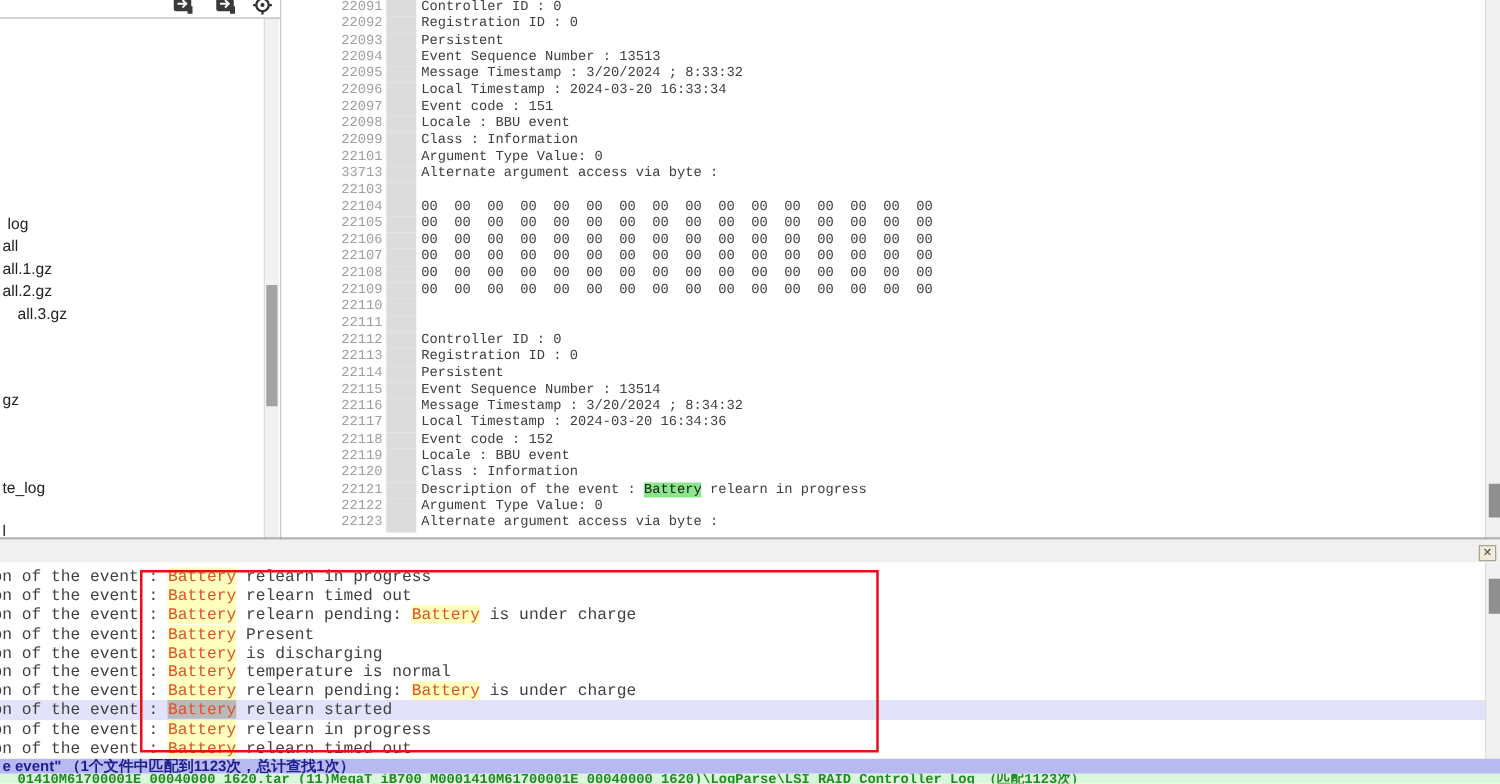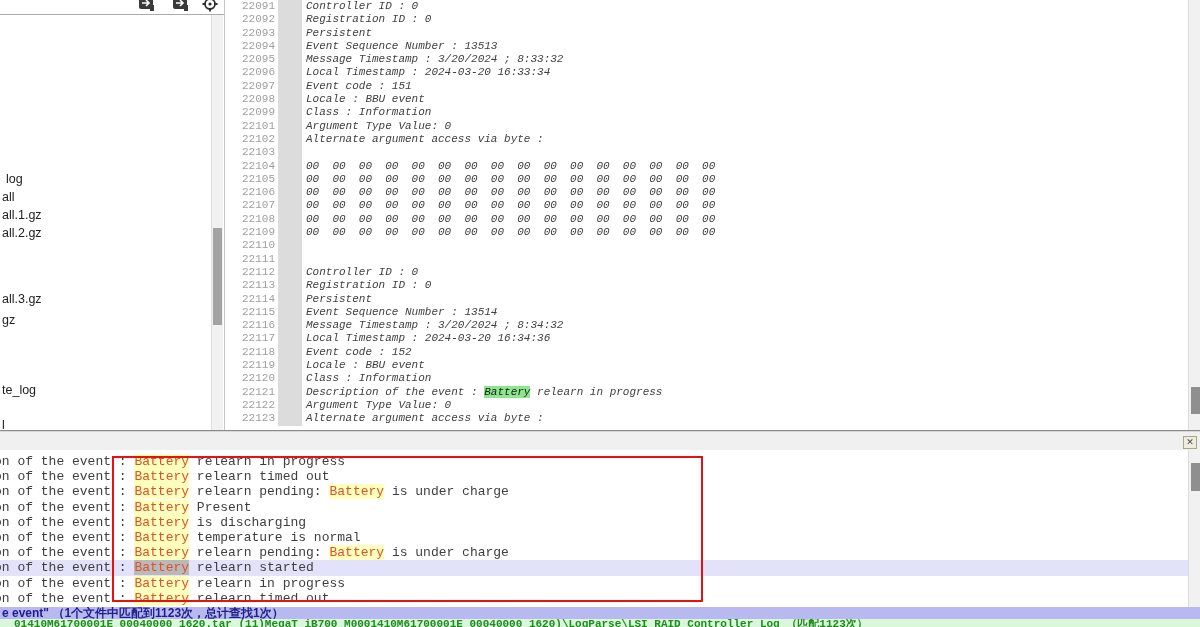--- a/index.html
+++ b/index.html
@@ -16,23 +16,23 @@
 
   .tree-scroll{position:absolute;left:211px;top:15px;width:11px;height:416px;background:#f1f1f1;border-left:1px solid #dcdcdc;}
   .thumb{position:absolute;left:1px;width:9px;background:#a3a3a3;}
   .tree-scroll .thumb{top:213px;height:97px;}
   .edge-line{position:absolute;left:224px;top:0;width:1px;height:431px;background:#c9c9c9;}
 
   
   .editor{position:absolute;left:226px;top:0;width:962px;height:431px;background:#fff;overflow:hidden;
           font-family:"Liberation Mono","DejaVu Sans Mono",monospace;font-size:11px;line-height:13.3px;}
   .eline{display:flex;height:13.3px;white-space:pre;}
-  .lnum{flex:0 0 36px;color:#9f9f9f;padding-left:16px;}
+  .lnum{flex:0 0 36px;color:#9f9f9f;padding-left:3px;margin-left:44px;}
   .lmargin{flex:0 0 24px;background:var(--gutter);}
-  .ltext{flex:1 1 auto;padding-left:4px;color:#3f3f3f;font-style:italic;}
+  .ltext{flex:1 1 auto;padding-left:4px;color:#3f3f3f;}
   .eline.sel .ltext{background:var(--rowsel);}
   .hl-green{background:var(--hl-green);color:#1c1c1c;}
   .hl-caret{border-bottom:2px solid var(--caret);}
   .ed-scroll{position:absolute;left:1188px;top:0;width:12px;height:431px;background:#f1f1f1;border-left:1px solid #dcdcdc;}
   .ed-scroll .thumb{left:2px;top:387px;height:27px;background:#8f8f8f;}
 
   
   .divider{position:absolute;left:0;top:430px;width:1200px;height:1px;background:#8a8a8a;}
   .divider2{position:absolute;left:0;top:431px;width:1200px;height:1px;background:#d8d8d8;}
   .results-strip{position:absolute;left:0;top:432px;width:1200px;height:18px;background:#f0f0f0;}
@@ -85,42 +85,42 @@
         <path d="M9 0.5 v3 M9 12.5 v3 M1.5 8 h3 M13.5 8 h3" stroke="#2e2e2e" stroke-width="1.8"></path>
       </svg>
     </div>
   </div>
 
   <div class="tree" id="tree">
       <div class="titem" style="top: 157px; left: 6px;">log</div>
       <div class="titem" style="top: 175px; left: 2px;">all</div>
       <div class="titem" style="top: 193px; left: 2px;">all.1.gz</div>
       <div class="titem" style="top: 211px; left: 2px;">all.2.gz</div>
-      <div class="titem" style="top: 229px; left: 2px; margin-top: 48px;">all.3.gz</div>
+      <div class="titem" style="top: 229px; left: 14px;">all.3.gz</div>
       <div class="titem" style="top: 280px; left: 2px; margin-top: 18px;">gz</div>
       <div class="titem" style="top: 368px; left: 2px;">te_log</div>
       <div class="titem" style="top: 403px; left: 2px;">l</div>
     </div>
   <div class="tree-scroll">
     <div class="thumb"></div>
   </div>
   <div class="edge-line"></div>
 
   <div class="editor" id="editor">
       <div class="eline"><span class="lnum">22091</span><span class="lmargin"></span><span class="ltext"><span>Controller ID : 0</span></span></div>
       <div class="eline"><span class="lnum">22092</span><span class="lmargin"></span><span class="ltext"><span>Registration ID : 0</span></span></div>
       <div class="eline"><span class="lnum">22093</span><span class="lmargin"></span><span class="ltext"><span>Persistent</span></span></div>
       <div class="eline"><span class="lnum">22094</span><span class="lmargin"></span><span class="ltext"><span>Event Sequence Number : 13513</span></span></div>
       <div class="eline"><span class="lnum">22095</span><span class="lmargin"></span><span class="ltext"><span>Message Timestamp : 3/20/2024 ; 8:33:32</span></span></div>
       <div class="eline"><span class="lnum">22096</span><span class="lmargin"></span><span class="ltext"><span>Local Timestamp : 2024-03-20 16:33:34</span></span></div>
       <div class="eline"><span class="lnum">22097</span><span class="lmargin"></span><span class="ltext"><span>Event code : 151</span></span></div>
       <div class="eline"><span class="lnum">22098</span><span class="lmargin"></span><span class="ltext"><span>Locale : BBU event</span></span></div>
       <div class="eline"><span class="lnum">22099</span><span class="lmargin"></span><span class="ltext"><span>Class : Information</span></span></div>
       <div class="eline"><span class="lnum">22101</span><span class="lmargin"></span><span class="ltext"><span>Argument Type Value: 0</span></span></div>
-      <div class="eline"><span class="lnum">22102</span><span class="lmargin"></span><span class="ltext"><span>Alternate argument access via byte :</span></span></div>
+      <div class="eline"><span class="lnum">33713</span><span class="lmargin"></span><span class="ltext"><span>Alternate argument access via byte :</span></span></div>
       <div class="eline"><span class="lnum">22103</span><span class="lmargin"></span><span class="ltext"></span></div>
       <div class="eline"><span class="lnum">22104</span><span class="lmargin"></span><span class="ltext"><span>00  00  00  00  00  00  00  00  00  00  00  00  00  00  00  00</span></span></div>
       <div class="eline"><span class="lnum">22105</span><span class="lmargin"></span><span class="ltext"><span>00  00  00  00  00  00  00  00  00  00  00  00  00  00  00  00</span></span></div>
       <div class="eline"><span class="lnum">22106</span><span class="lmargin"></span><span class="ltext"><span>00  00  00  00  00  00  00  00  00  00  00  00  00  00  00  00</span></span></div>
       <div class="eline"><span class="lnum">22107</span><span class="lmargin"></span><span class="ltext"><span>00  00  00  00  00  00  00  00  00  00  00  00  00  00  00  00</span></span></div>
       <div class="eline"><span class="lnum">22108</span><span class="lmargin"></span><span class="ltext"><span>00  00  00  00  00  00  00  00  00  00  00  00  00  00  00  00</span></span></div>
       <div class="eline"><span class="lnum">22109</span><span class="lmargin"></span><span class="ltext"><span>00  00  00  00  00  00  00  00  00  00  00  00  00  00  00  00</span></span></div>
       <div class="eline"><span class="lnum">22110</span><span class="lmargin"></span><span class="ltext"></span></div>
       <div class="eline"><span class="lnum">22111</span><span class="lmargin"></span><span class="ltext"></span></div>
       <div class="eline"><span class="lnum">22112</span><span class="lmargin"></span><span class="ltext"><span>Controller ID : 0</span></span></div>

